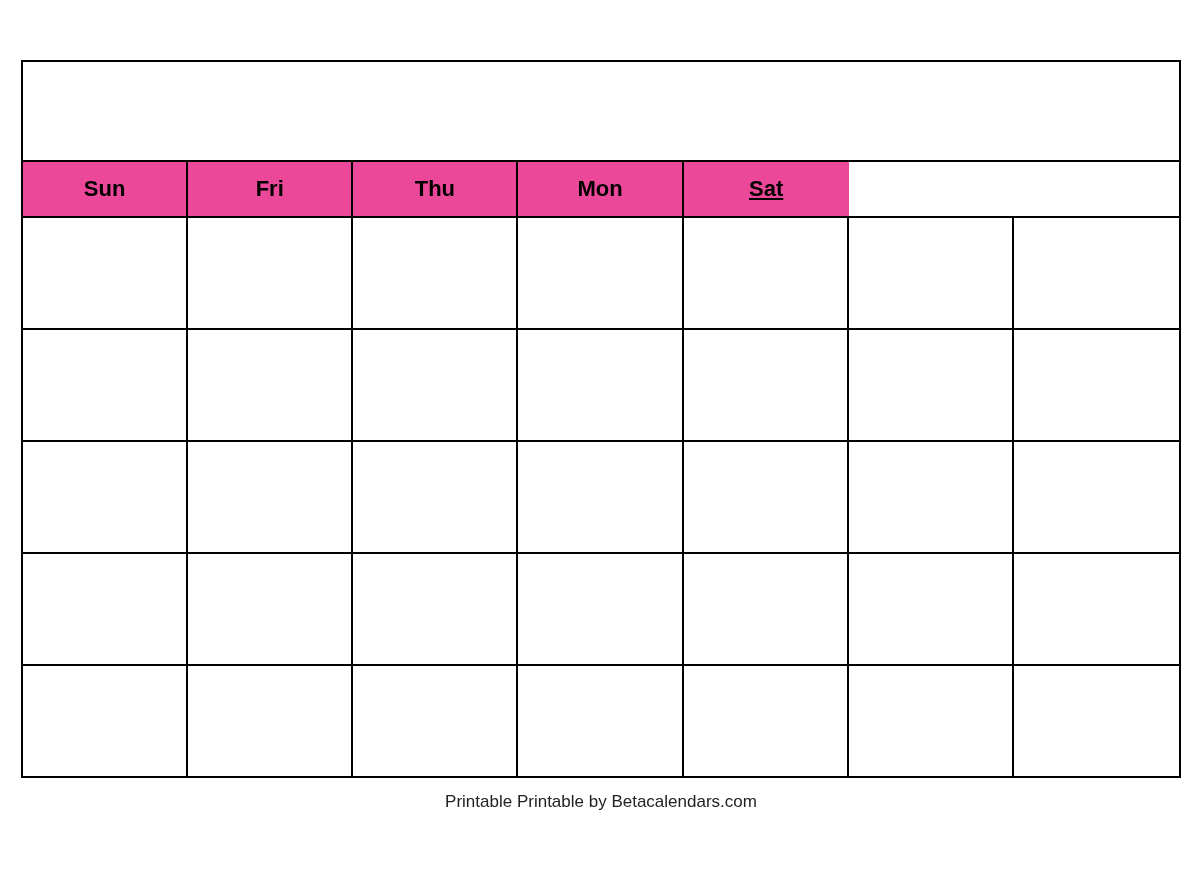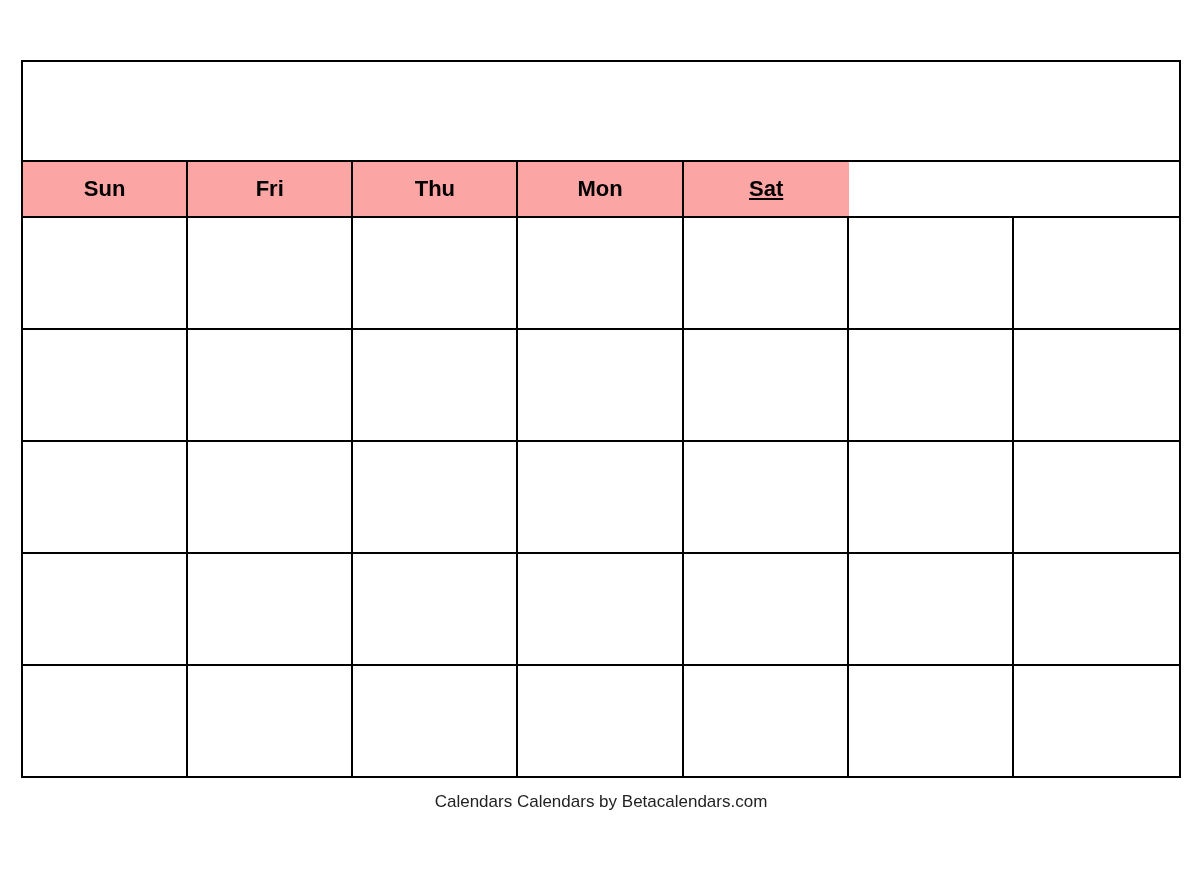--- a/index.html
+++ b/index.html
@@ -42,21 +42,21 @@
       grid-template-columns: repeat(7, 1fr);
       border-bottom: 2.5px solid #000000;
     }
 
     .header-cell {
       padding: 14px 10px;
       text-align: center;
       font-size: 22px;
       font-weight: bold;
       border-right: 2px solid #000000;
-      background: #fca5a5;
+      background: #ec4899;
     }
 
     .header-cell:last-child {
       border-right: none;
       text-decoration: underline;
     }
 
     .calendar-body {
       display: flex;
       flex-direction: column;
@@ -154,14 +154,14 @@
         <div class="calendar-cell"></div>
         <div class="calendar-cell"></div>
         <div class="calendar-cell"></div>
         <div class="calendar-cell"></div>
         <div class="calendar-cell"></div>
       </div>
     </div>
 
   </div>
 
-  <div class="footer-text">Calendars Calendars by Betacalendars.com</div>
+  <div class="footer-text">Printable Printable by Betacalendars.com</div>
 </div>
 
 </body></html>

